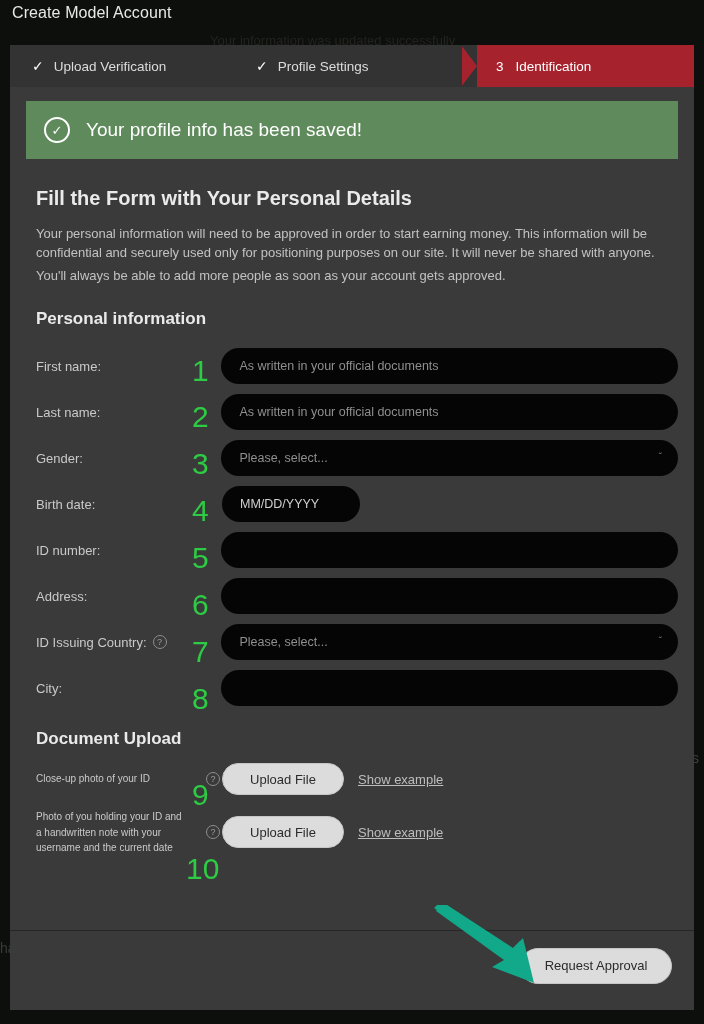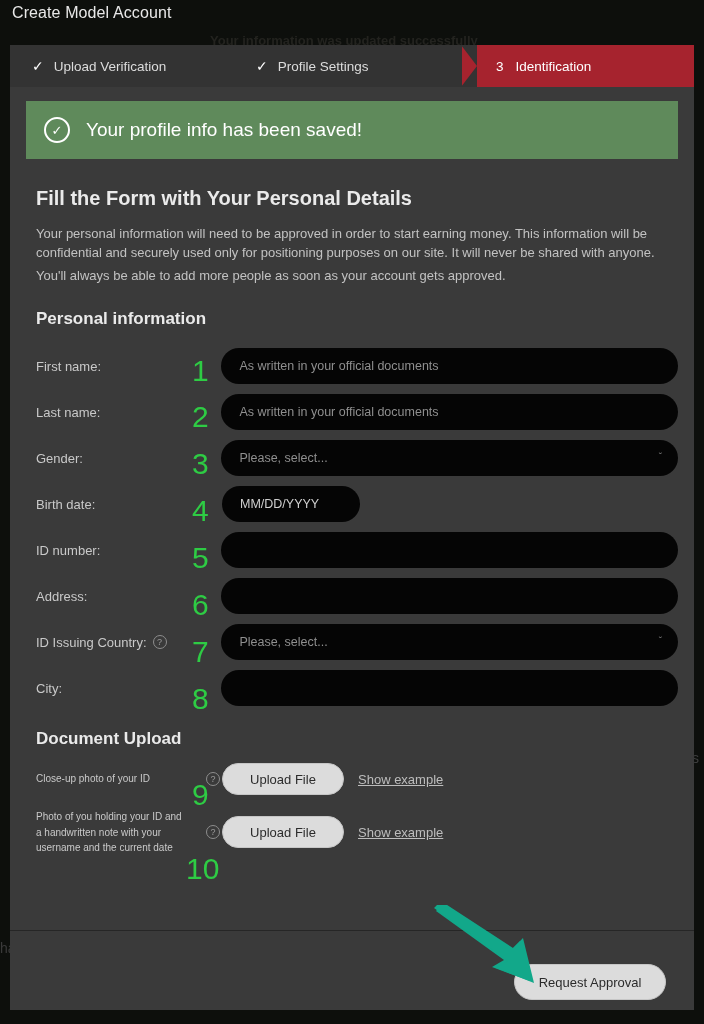--- a/index.html
+++ b/index.html
@@ -13,21 +13,21 @@
   #root { position: relative; width: 704px; height: 1024px; background: #0d0f0c; }
 
   
   .ghost {
     position: absolute;
     color: #2a2a2a;
     font-size: 13px;
     white-space: nowrap;
     pointer-events: none;
   }
-  .ghost-top { left: 210px; top: 33px; color: #23231f; font-weight: bold; }
+  .ghost-top { left: 210px; top: 33px; color: #23231f; }
   .ghost-right { left: 692px; top: 750px; font-size: 14px; color: #3f3f3f; }
   .ghost-left { left: 0px; top: 940px; font-size: 14px; color: #3a3a3a; }
 
   
   .page-title {
     position: absolute; left: 12px; top: 4px;
     font-size: 16px; color: #e8e8e8; letter-spacing: .1px;
   }
 
   
@@ -139,22 +139,22 @@
   }
   .show-ex {
     margin-left: 14px; font-size: 13px; color: #bdbdbd;
     text-decoration: underline;
   }
 
   
   .footer {
     position: absolute; left: 0; bottom: 10px; width: 684px; height: 70px;
     border-top: 1px solid #262626; background: #3a3a3a;
-    display: flex; align-items: flex-end; justify-content: flex-end;
-    padding-right: 28px;
+    display: flex; align-items: center; justify-content: flex-end;
+    padding-right: 22px;
   }
   .btn-approve {
     width: 152px; height: 36px; border-radius: 18px;
     background: #dcdcdc; color: #2b2b2b; font-size: 13px;
     display: flex; align-items: center; justify-content: center;
     border: 1px solid #c6c6c6;
   }
 
   
   .marker {

